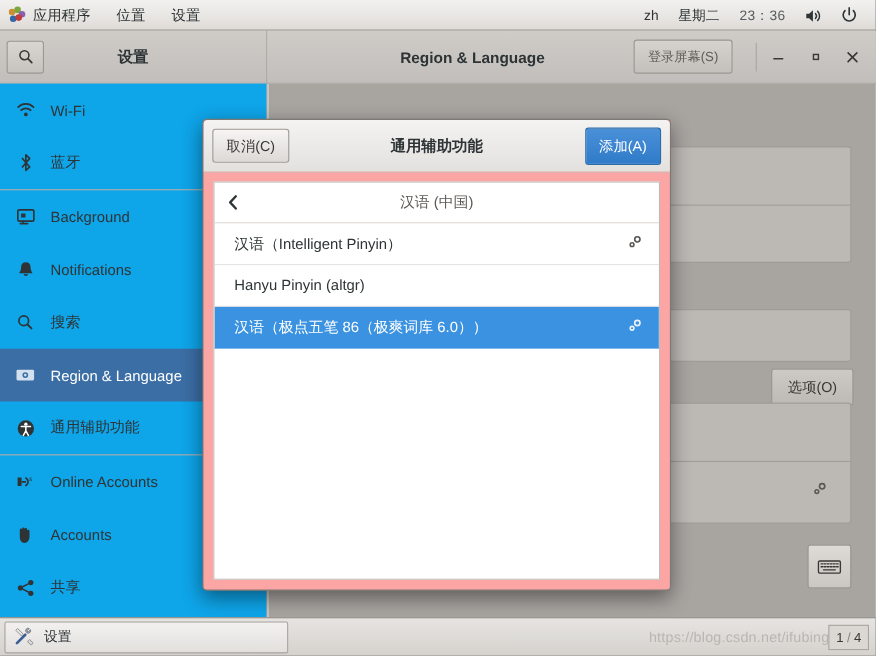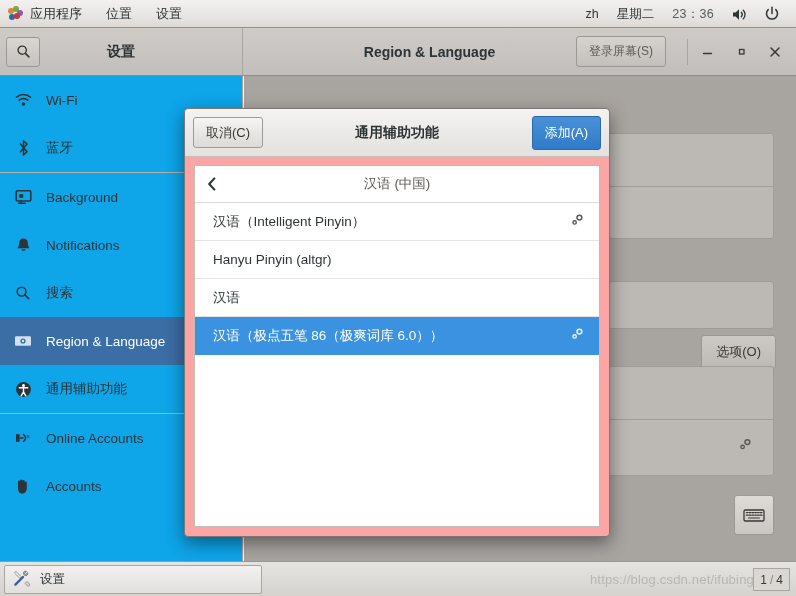--- a/index.html
+++ b/index.html
@@ -394,20 +394,31 @@
 
       <div class="side-item">
         <span class="side-ic">
           <svg width="16" height="17" viewBox="0 0 16 17">
             <path d="M3 7V3.6a1.1 1.1 0 012.2 0V7m0 0V2.6a1.1 1.1 0 012.2 0V7m0 0V3a1.1 1.1 0 012.2 0v4m0 0V4.6a1.1 1.1 0 012.2 0V10c0 3.4-2 5.6-4.6 5.6S3 13.4 3 10V7z" fill="#2e3436"></path>
           </svg>
         </span>
         <span>Accounts</span>
       </div>
 
+      <div class="side-item">
+        <span class="side-ic">
+          <svg width="17" height="17" viewBox="0 0 17 17">
+            <circle cx="13" cy="3.6" r="2.4" fill="#2e3436"></circle>
+            <circle cx="3.6" cy="8.5" r="2.4" fill="#2e3436"></circle>
+            <circle cx="13" cy="13.4" r="2.4" fill="#2e3436"></circle>
+            <path d="M5.6 7.4l5.6-2.8M5.6 9.6l5.6 2.8" stroke="#2e3436" stroke-width="1.4"></path>
+          </svg>
+        </span>
+        <span>共享</span>
+      </div>
     </div>
 
     <div id="main-content">
       <div class="content-card" id="card-sources">
         <div class="card-row">汉语 (中国)</div>
         <div class="card-row">中国 (汉语)</div>
       </div>
       <div class="content-card" id="card-opts"></div>
       <div id="options-btn">选项(O)</div>
       <div class="content-card" id="card-second">
@@ -455,23 +466,20 @@
                 <circle cx="10.4" cy="5.6" r="2.4" stroke="#5a5754" stroke-width="1.5" fill="none"></circle>
                 <circle cx="5.6" cy="10.4" r="1.7" stroke="#5a5754" stroke-width="1.4" fill="none"></circle>
               </svg>
             </span>
           </div>
 
           <div class="list-row">
             <span class="lr-label">Hanyu Pinyin (altgr)</span>
           </div>
 
-          <div class="list-row">
-            <span class="lr-label">汉语</span>
-          </div>
 
           <div class="list-row selected">
             <span class="lr-label">汉语（极点五笔 86（极爽词库 6.0））</span>
             <span>
               <svg width="16" height="16" viewBox="0 0 16 16">
                 <circle cx="10.4" cy="5.6" r="2.4" stroke="#e8f1fa" stroke-width="1.5" fill="none"></circle>
                 <circle cx="5.6" cy="10.4" r="1.7" stroke="#e8f1fa" stroke-width="1.4" fill="none"></circle>
               </svg>
             </span>
           </div>

